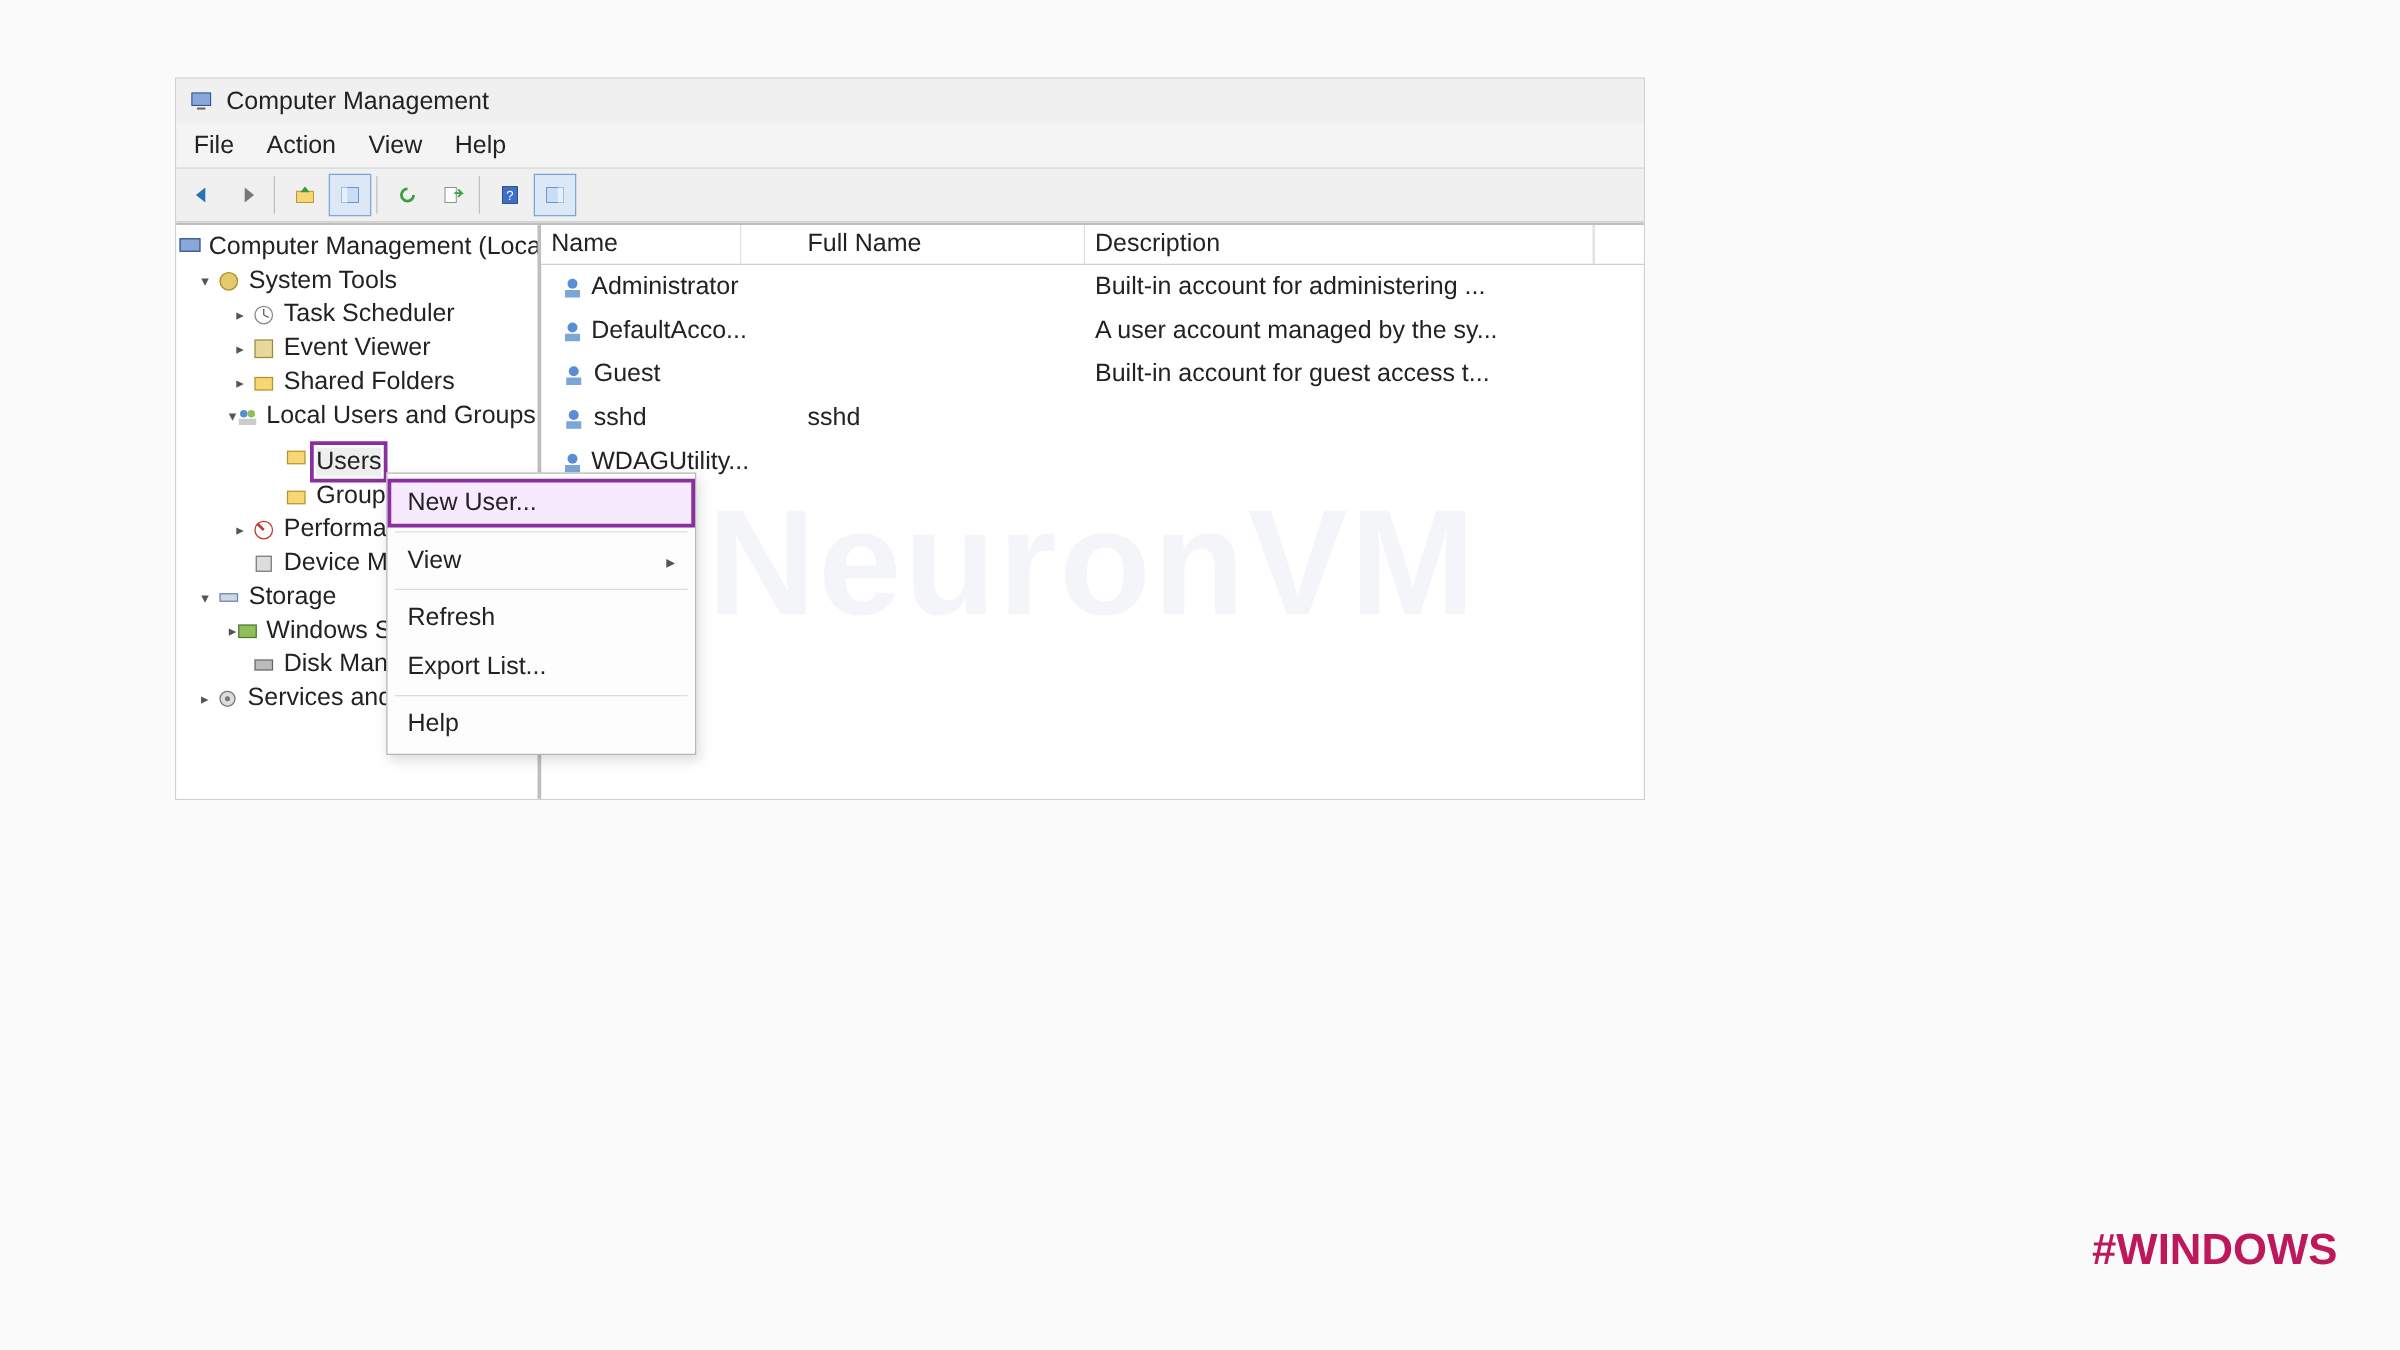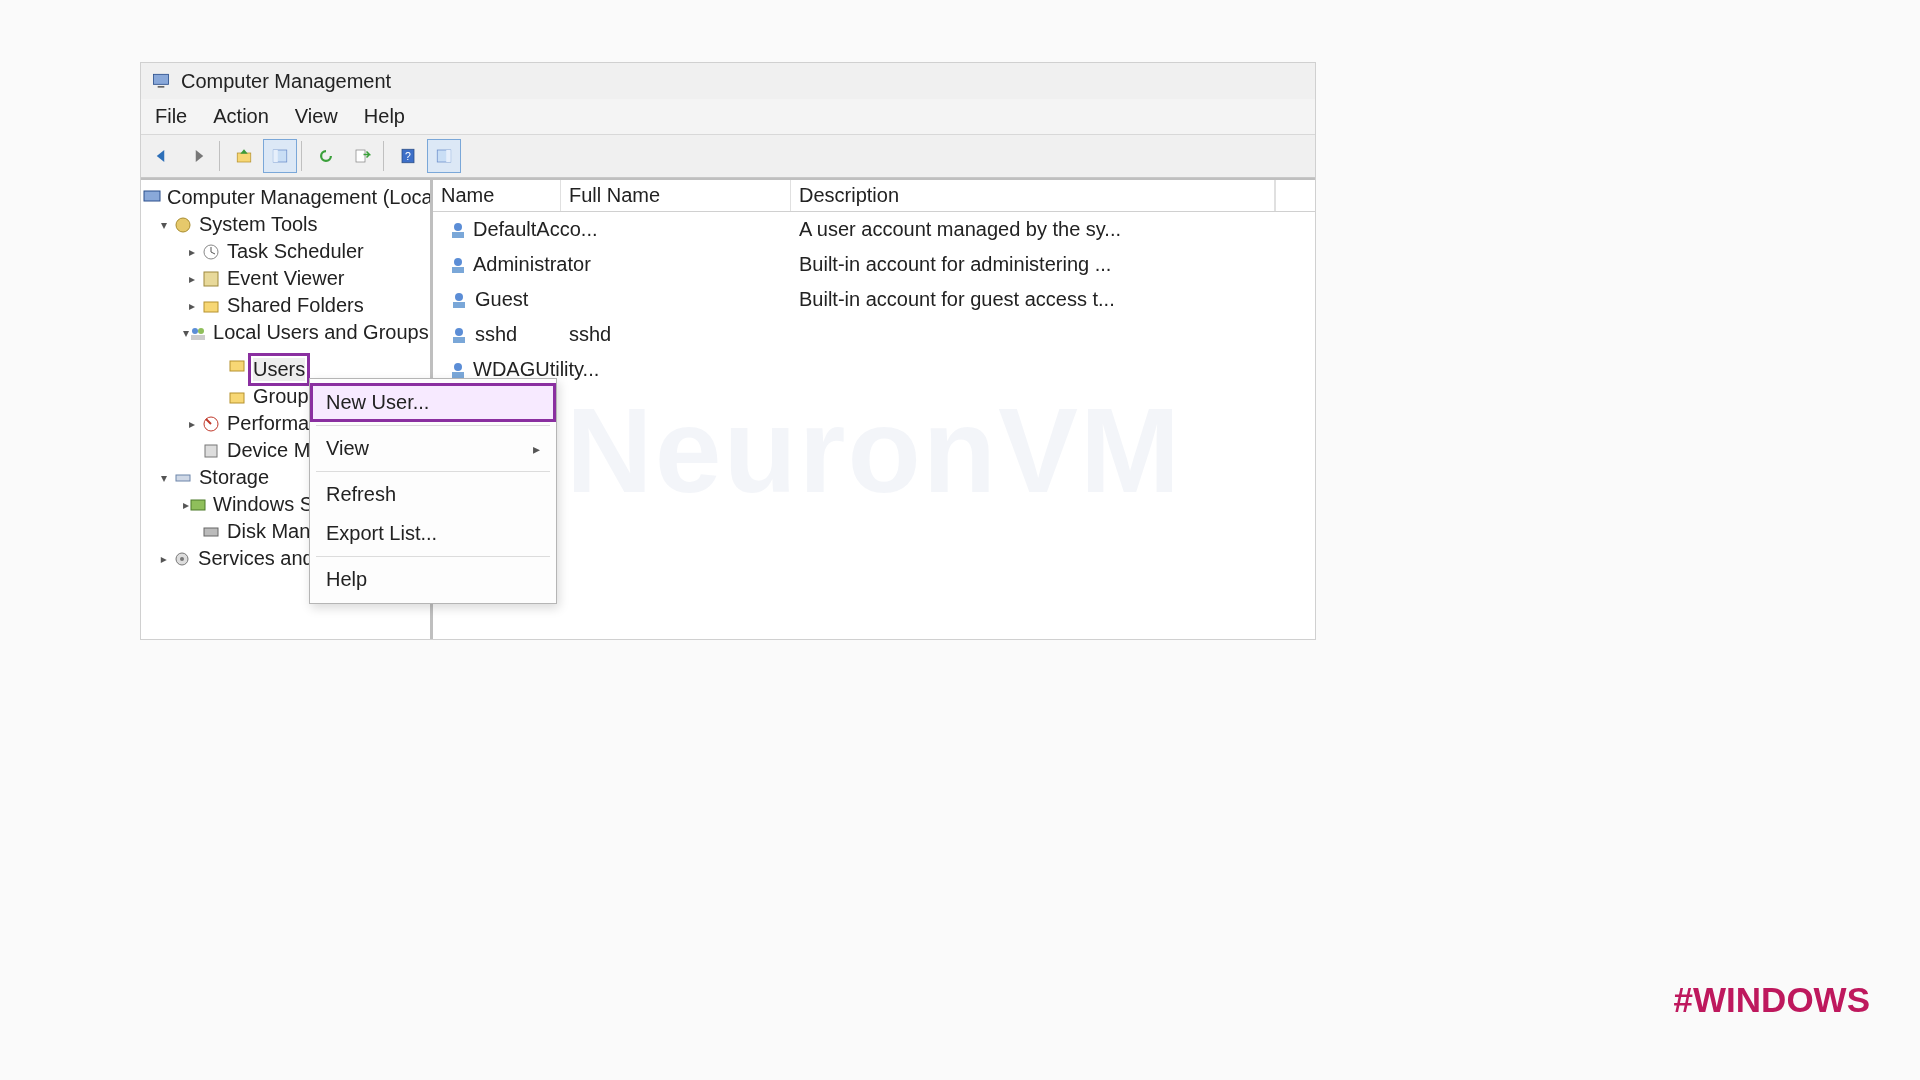--- a/index.html
+++ b/index.html
@@ -81,22 +81,22 @@
     margin-top:10px;
   }
   .list-pane { flex:1; position:relative; }
   .list-header {
     display:flex;
     background:#fff;
     border-bottom:1px solid #d0d0d0;
     font-size:20px;
     color:#222;
   }
-  .col-name { width:128px; padding:4px 8px; border-right:1px solid #e0e0e0; }
-  .col-full { width:230px; padding:4px 8px; border-right:1px solid #e0e0e0; }
+  .col-name { width:160px; padding:4px 8px; border-right:1px solid #e0e0e0; }
+  .col-full { width:230px; padding:4px 8px; border-right:1px solid #e0e0e0;margin-left:45px; }
   .col-desc { flex:1; padding:4px 8px; border-right:1px solid #e0e0e0; }
   .list-row { display:flex; font-size:20px; color:#222; padding:2px 0; }
   .list-row .user-icon { width:20px; height:20px; margin: 0 6px 0 8px; display:flex; align-items:center; justify-content:center; }
   .context-menu {
     position:absolute;
     left: 309px;
     top: 378px;
     width: 248px;
     background:#fdfdfd;
     border:1px solid #b5b5b5;
@@ -364,37 +364,37 @@
       </div>
       <div id="rows">
           <div class="list-row">
             <div class="col-name" style="display:flex;align-items:center;border:none">
               <span class="user-icon">
                 <svg width="18" height="18">
                   <circle cx="9" cy="6" r="4" fill="#5b8dd6"></circle>
                   <rect x="3" y="11" width="12" height="6" fill="#7aa7d8"></rect>
                 </svg>
               </span>
-              <span>DefaultAcco...</span>
+              <span>Administrator</span>
             </div>
             <div class="col-full" style="border:none"><span></span></div>
-            <div class="col-desc" style="border:none"><span>A user account managed by the sy...</span></div>
+            <div class="col-desc" style="border:none"><span>Built-in account for administering ...</span></div>
           </div>
           <div class="list-row">
             <div class="col-name" style="display:flex;align-items:center;border:none">
               <span class="user-icon">
                 <svg width="18" height="18">
                   <circle cx="9" cy="6" r="4" fill="#5b8dd6"></circle>
                   <rect x="3" y="11" width="12" height="6" fill="#7aa7d8"></rect>
                 </svg>
               </span>
-              <span>Administrator</span>
+              <span>DefaultAcco...</span>
             </div>
             <div class="col-full" style="border:none"><span></span></div>
-            <div class="col-desc" style="border:none"><span>Built-in account for administering ...</span></div>
+            <div class="col-desc" style="border:none"><span>A user account managed by the sy...</span></div>
           </div>
           <div class="list-row">
             <div class="col-name" style="display:flex;align-items:center;border:none">
               <span class="user-icon">
                 <svg width="18" height="18">
                   <circle cx="9" cy="6" r="4" fill="#5b8dd6"></circle>
                   <rect x="3" y="11" width="12" height="6" fill="#7aa7d8"></rect>
                 </svg>
               </span>
               <span>Guest</span>

